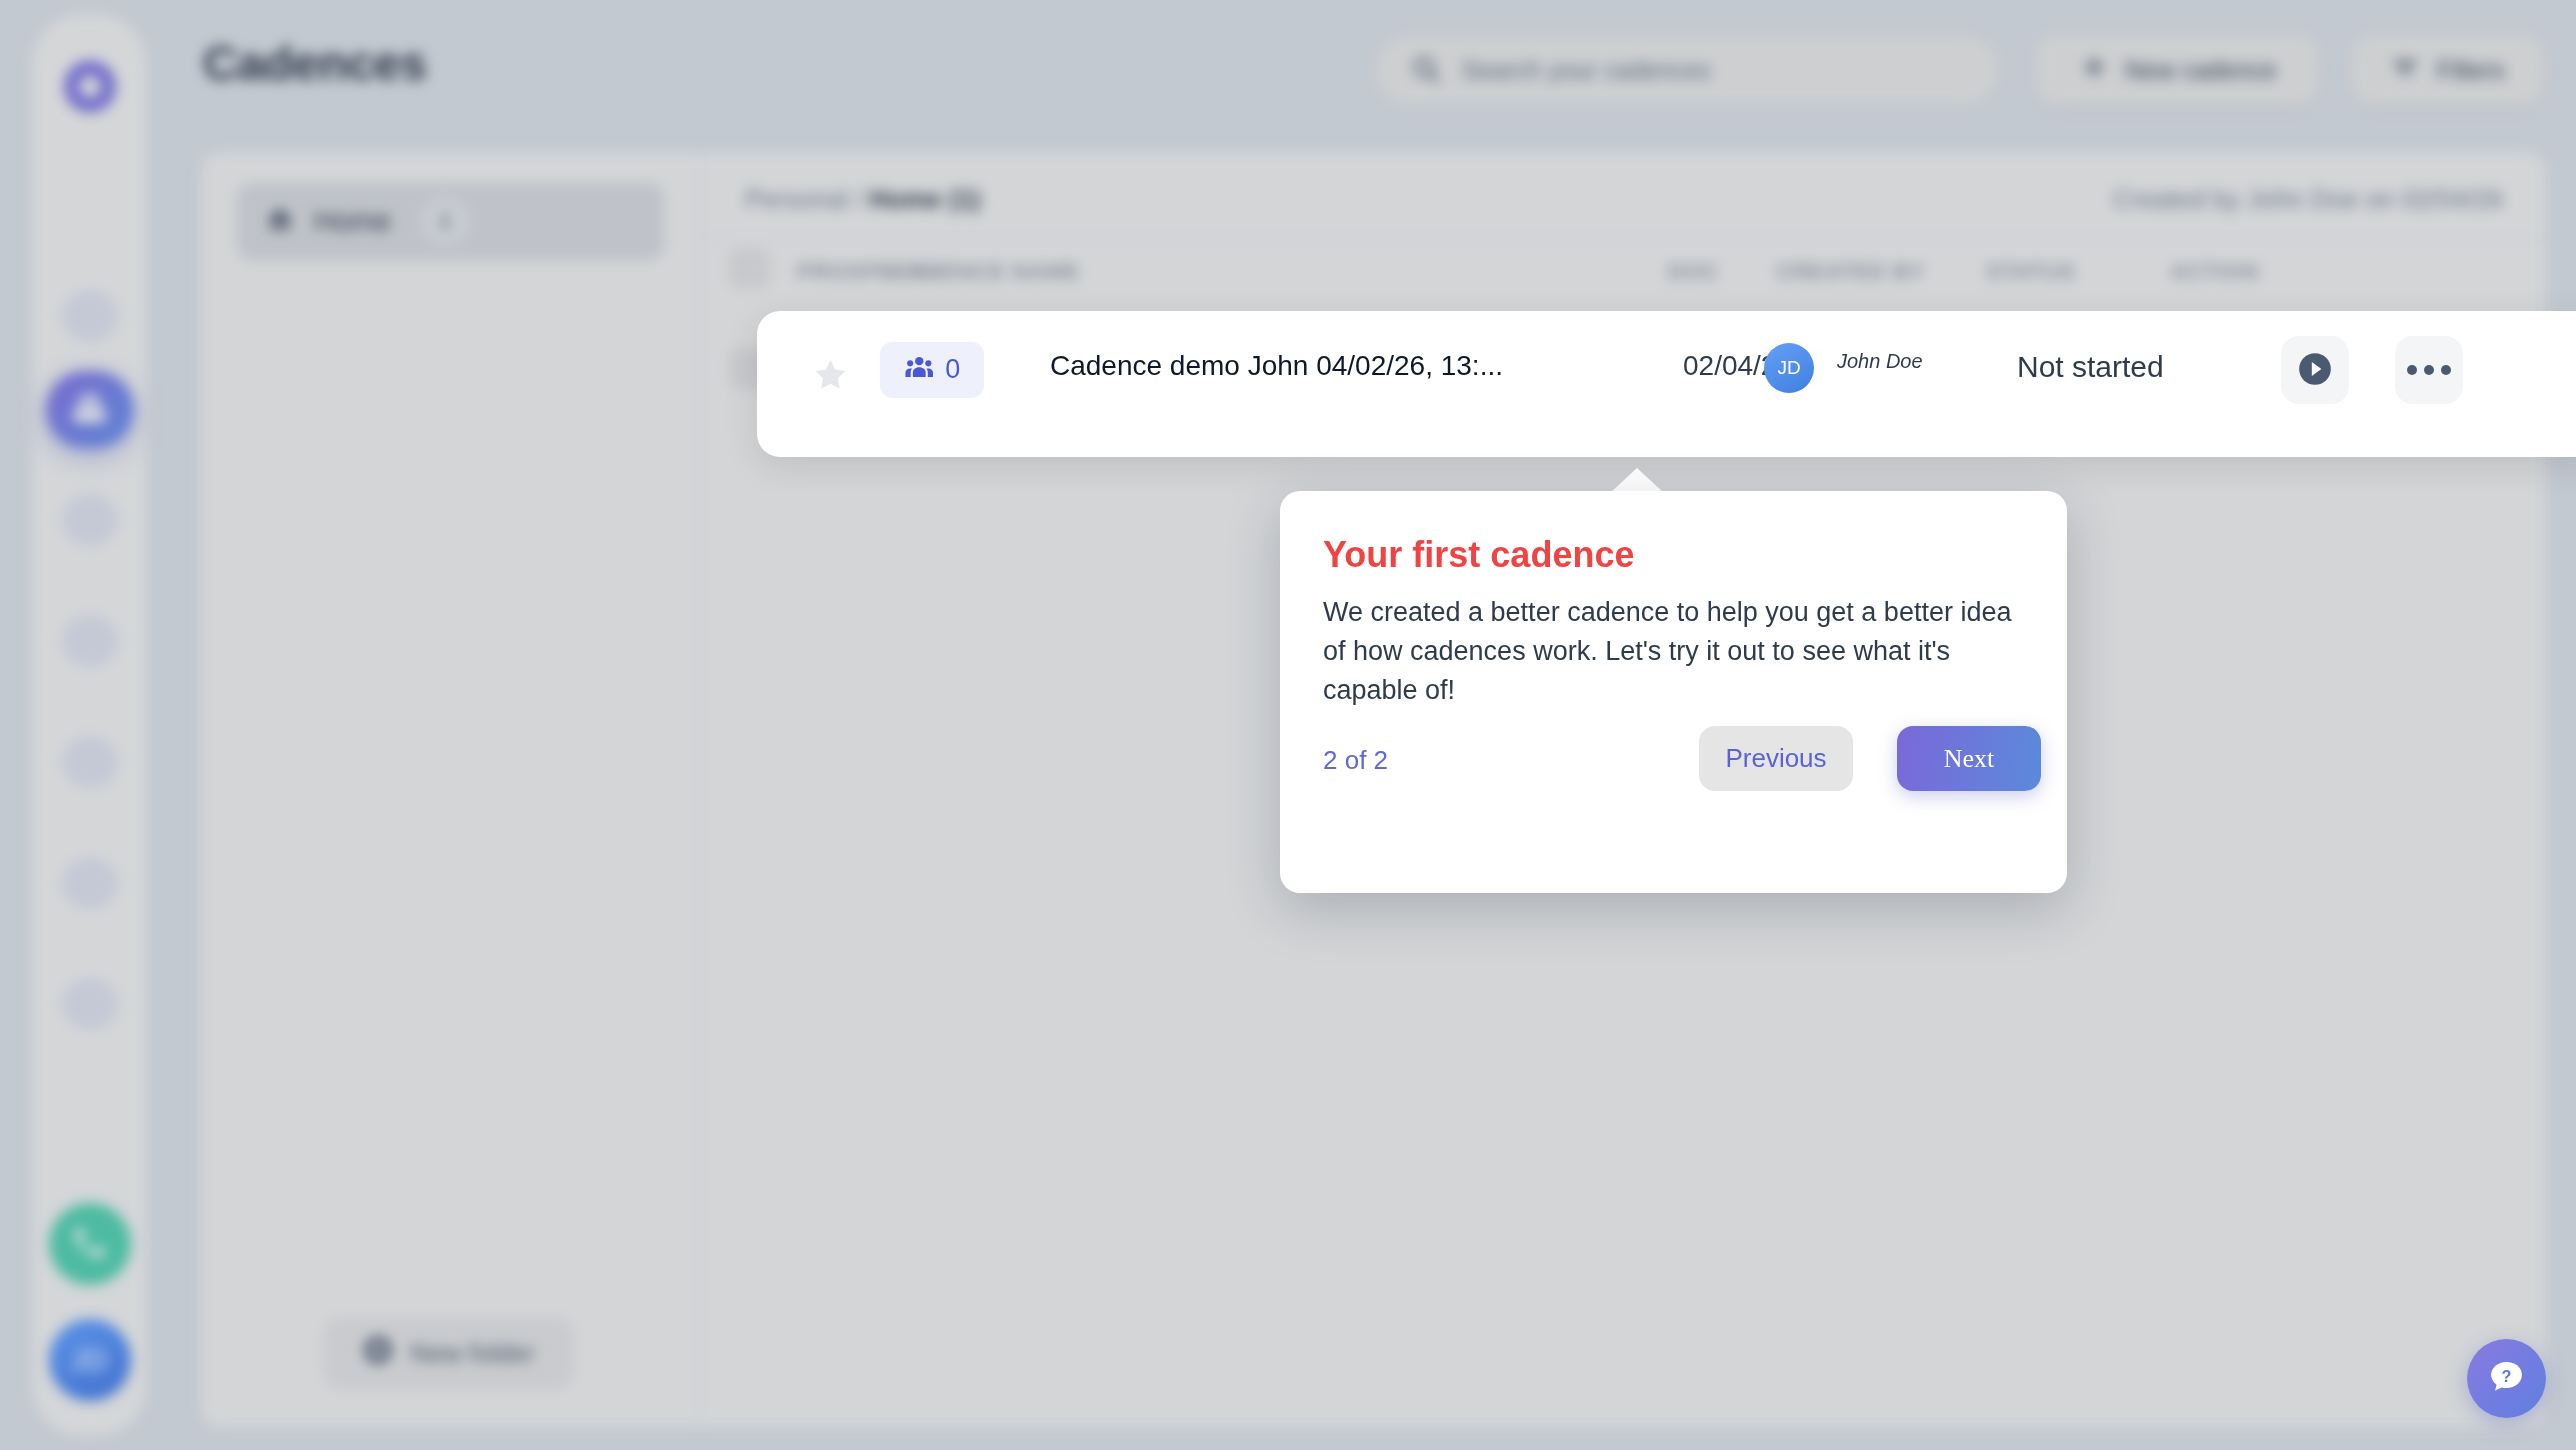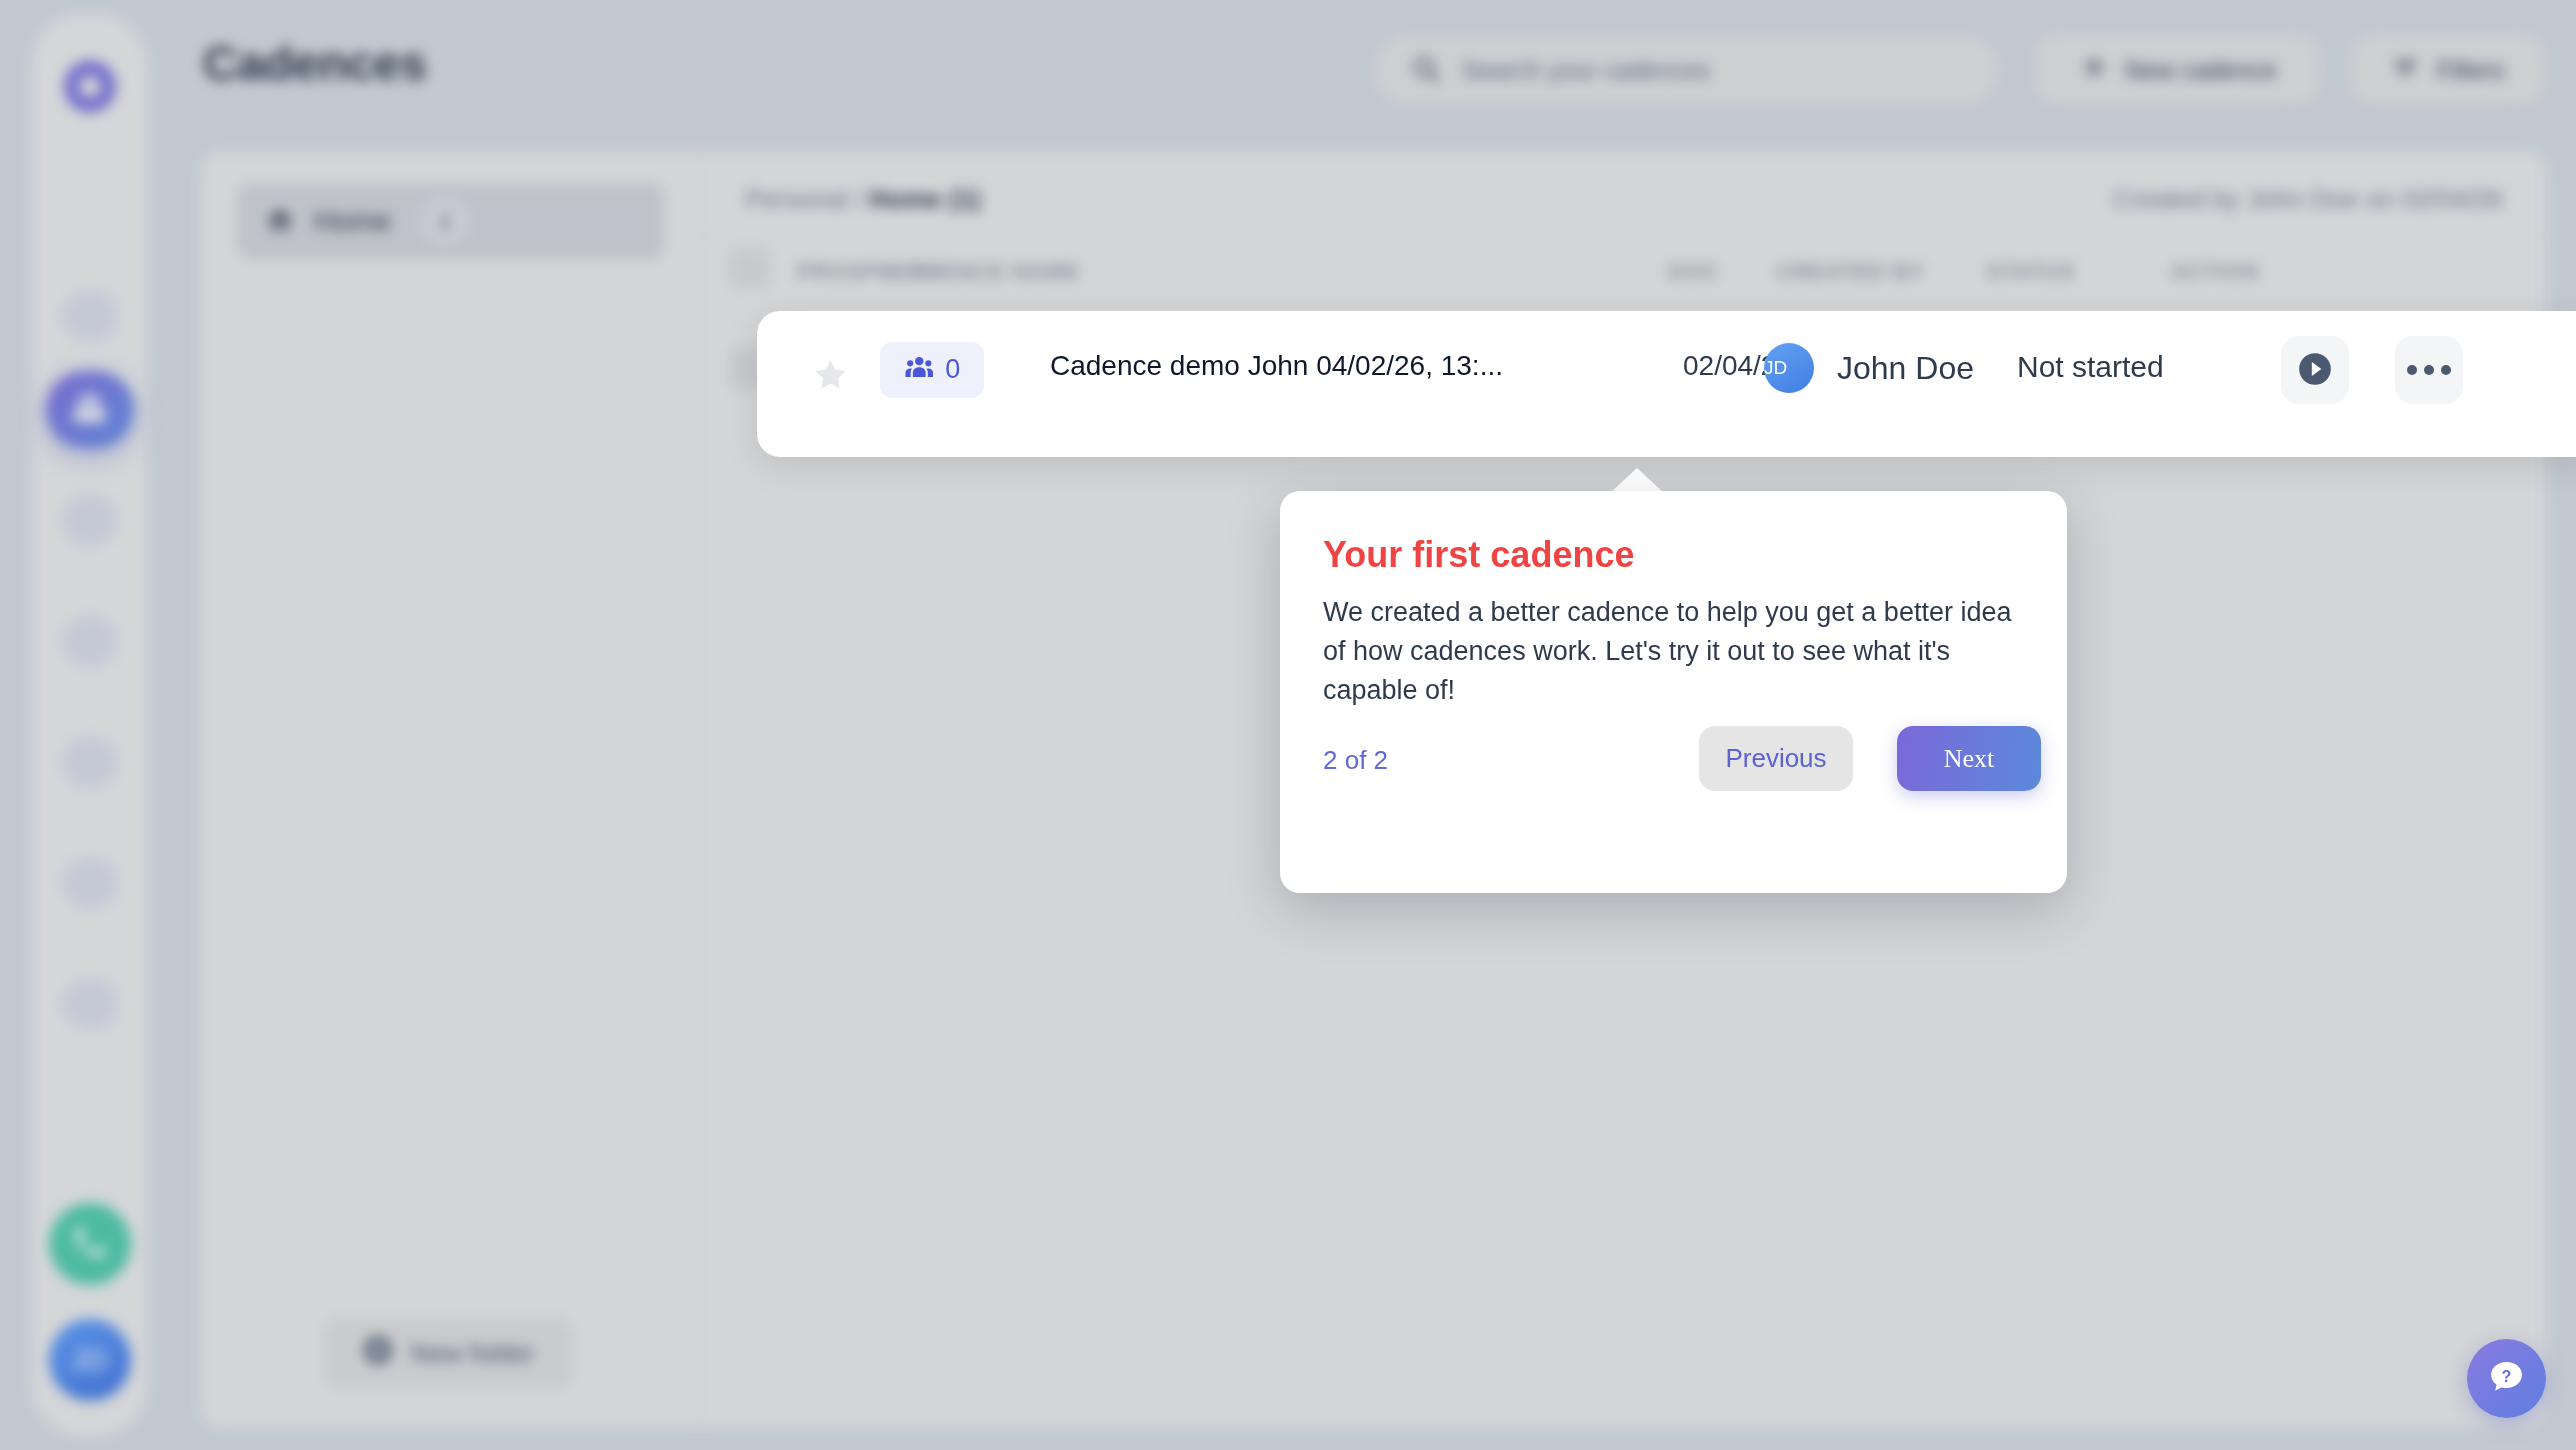--- a/index.html
+++ b/index.html
@@ -160,25 +160,25 @@
   }
   .sp-doc {
     position: absolute; left: 926px; top: 39px;
     font-size: 28px; color: #2f3b4d;
   }
   .sp-avatar {
     position: absolute; left: 1007px; top: 32px;
     width: 50px; height: 50px; border-radius: 50%;
     background: linear-gradient(150deg,#64a0f5 0%,#3f7fe0 100%);
     color: #fff; font-size: 19px;
-    display: flex; align-items: center; 
+    display: flex; align-items: center; justify-content: center;
   }
   .sp-createdby {
     position: absolute; left: 1080px; top: 39px;
-    font-size: 32px; color: #2f3b4d;
+    font-size: 20px; color: #2f3b4d; font-style: italic;
   }
   .sp-status {
     position: absolute; left: 1260px; top: 39px;
     font-size: 30px; color: #2f3b4d;
   }
   .sp-action-btn {
     position: absolute; top: 25px;
     width: 68px; height: 68px; border-radius: 18px;
     background: #f4f5f7;
     display: flex; align-items: center; justify-content: center;

